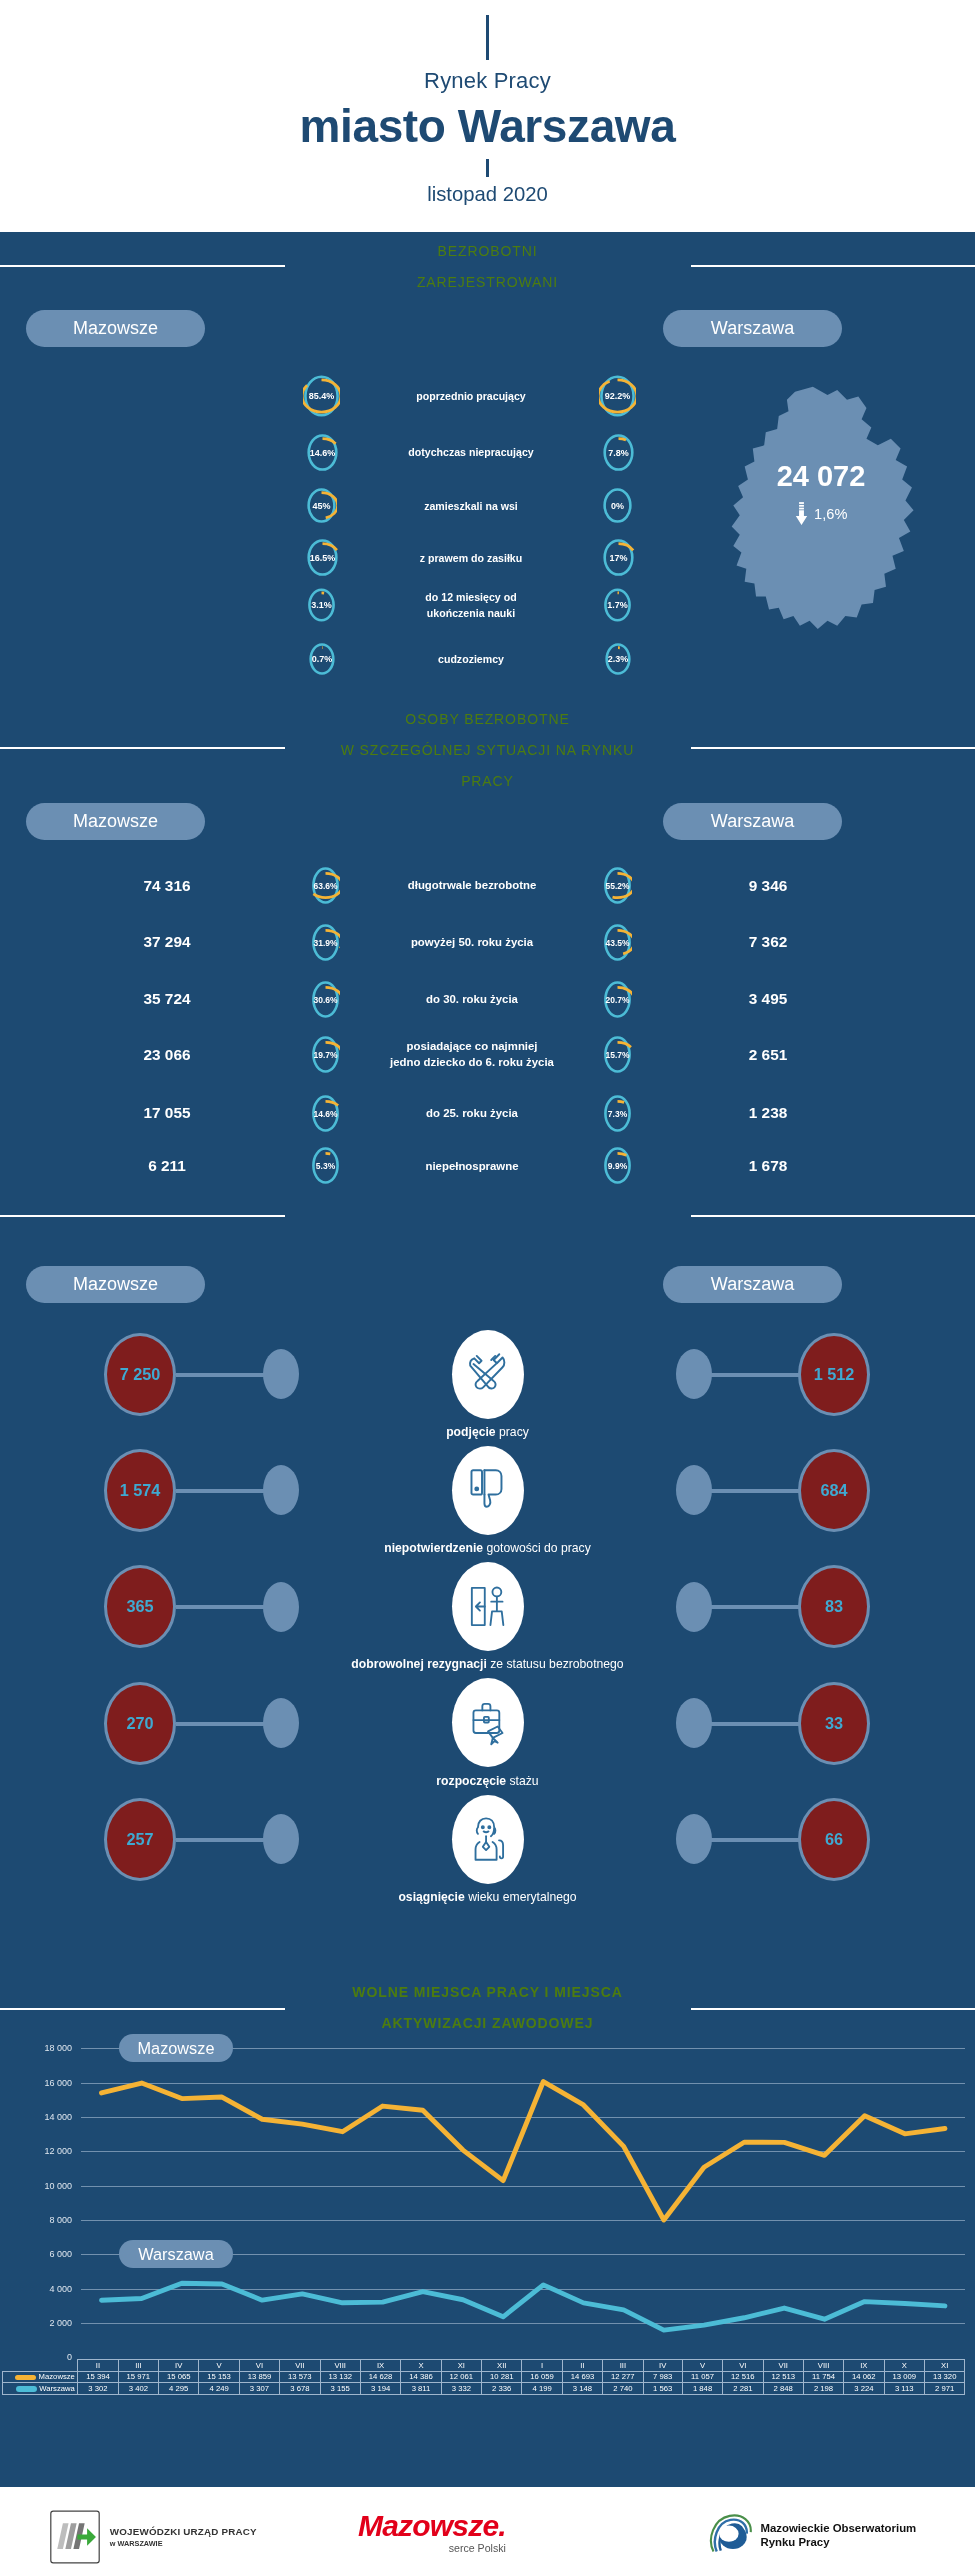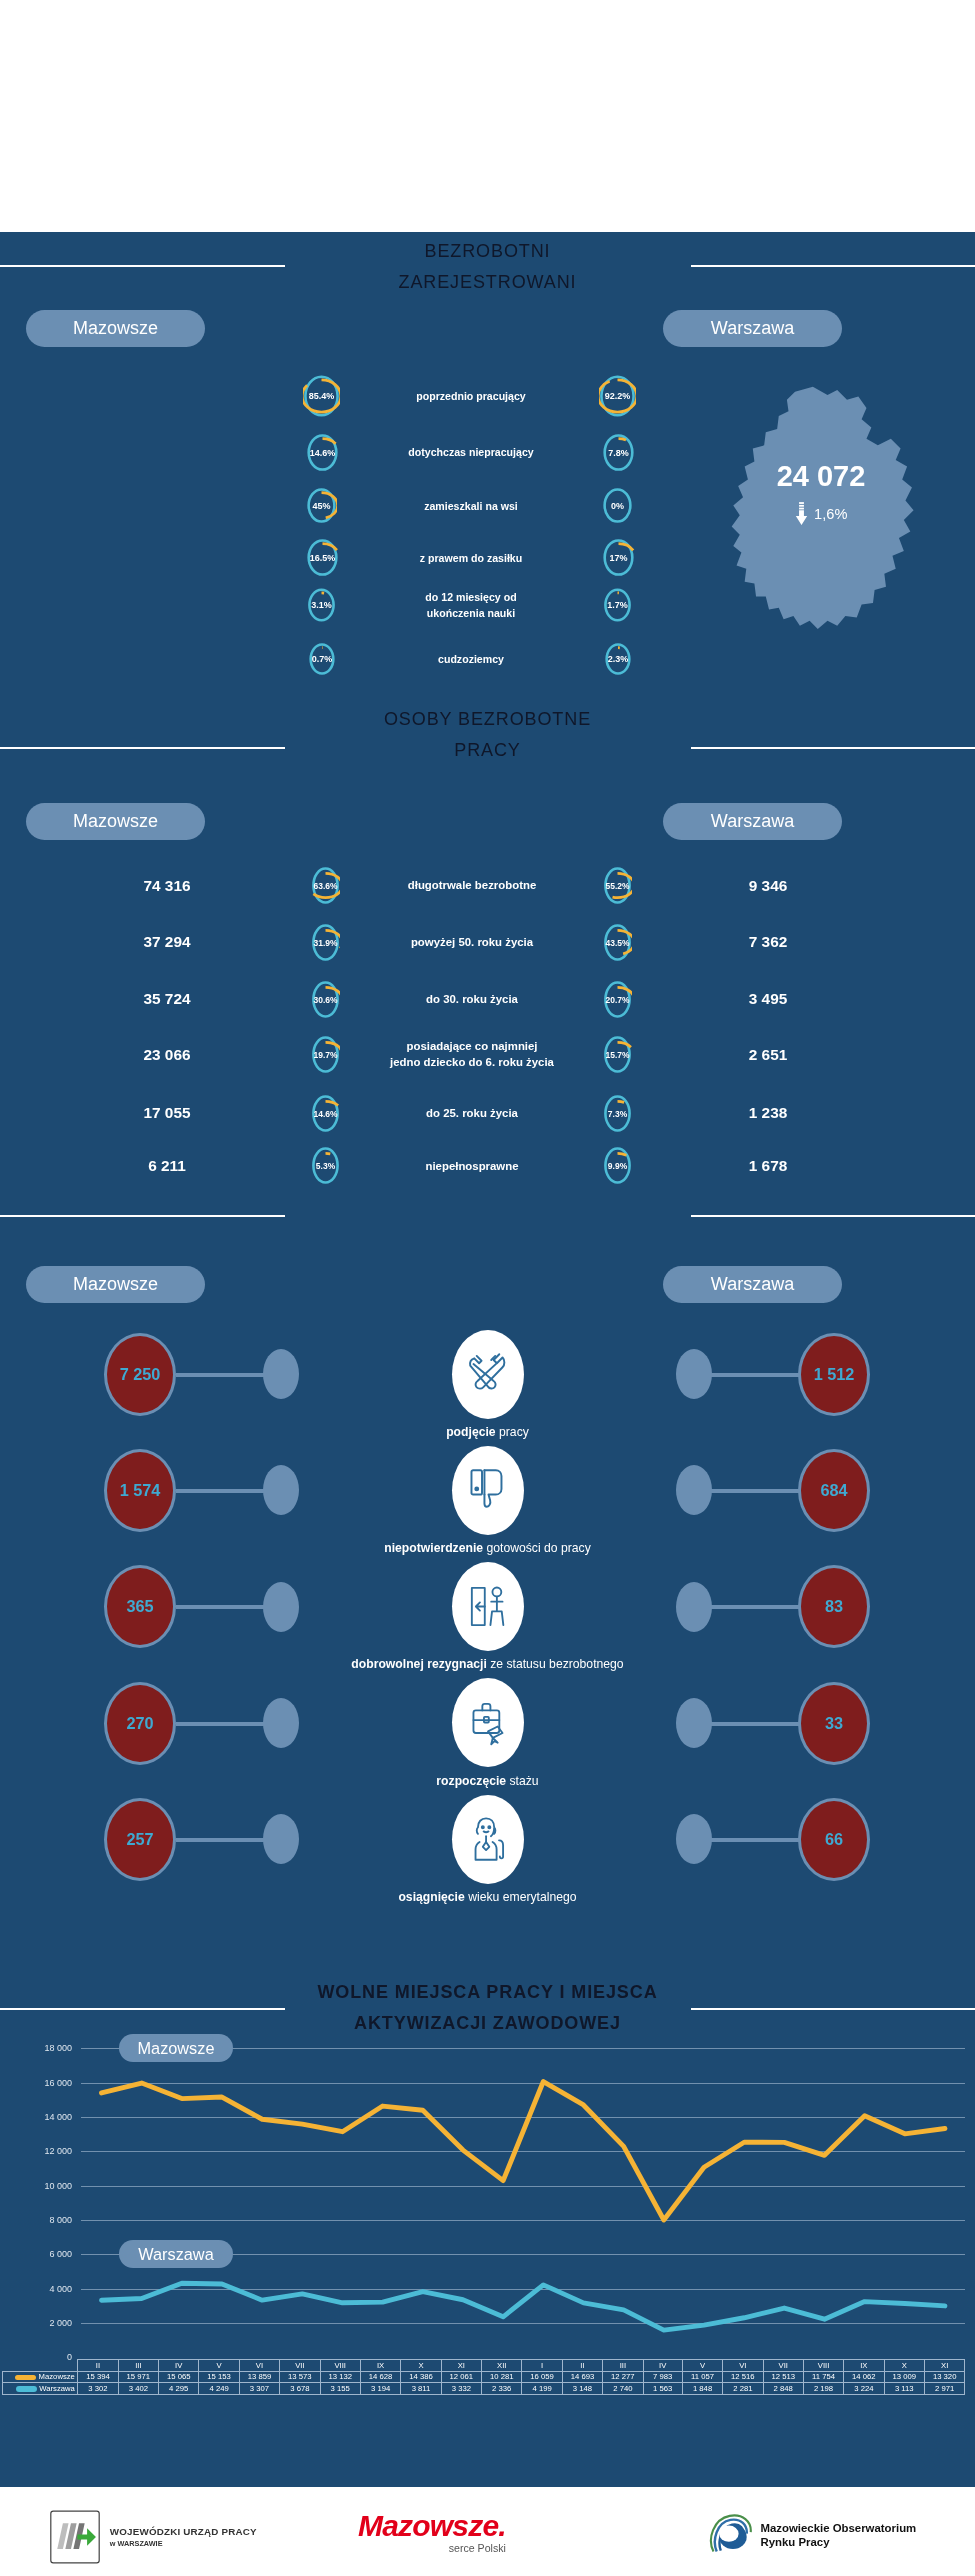--- a/index.html
+++ b/index.html
@@ -41,21 +41,21 @@
 
   
   .dark{
     position:absolute;left:0;top:232px;width:975px;height:2256px;
     background:#1d4a72;
   }
 
   
   .sect{position:absolute;left:0;width:975px;text-align:center;}
   .sect-line{
-    font-size:18px;color:#0f172a;letter-spacing:0.9px;
+    font-size:14px;color:#4d7c0f;letter-spacing:0.9px;
     line-height:31px;font-weight:normal;
   }
   .rule{
     position:absolute;height:2.4px;background:#ffffff;
   }
   .rule.l{left:0;width:285px;}
   .rule.r{left:691px;width:285px;}
 
   
   .pill{
@@ -144,20 +144,27 @@
   }
   .flogo{position:absolute;display:flex;align-items:center;}
   .fl-text{font-size:9.8px;color:#333;font-weight:bold;line-height:12.2px;letter-spacing:0.2px;}
   .fl-sub{font-size:7.3px;color:#333;font-weight:bold;}
 </style>
 </head>
 <body>
 
 <div class="page">
 
+  <div class="header">
+    <div class="tick-top"></div>
+    <div class="hdr-sub">Rynek Pracy</div>
+    <div class="hdr-title">miasto Warszawa</div>
+    <div class="tick-mid"></div>
+    <div class="hdr-date">listopad 2020</div>
+  </div>
 
   <div class="dark"></div>
 
   <div class="sect" style="top:236px;">
     <div class="sect-line">BEZROBOTNI</div>
     <div class="sect-line">ZAREJESTROWANI</div>
   </div>
   <div class="rule l" style="top:265px;"></div>
   <div class="rule r" style="top:265px;"></div>
 
@@ -257,20 +264,21 @@
           <ellipse cx="17" cy="21" rx="14" ry="18" fill="none" stroke="#4cbcd6" stroke-width="3.2"></ellipse>
           <ellipse cx="17" cy="21" rx="14" ry="18" fill="none" stroke="#f5b335" stroke-width="3.4" stroke-dasharray="2.3212531095801867 98.60279513303662" transform="rotate(-90 17 21)"></ellipse>
         </svg><div class="lbl" style="font-size:9px">2.3%</div></div>
       <div class="mid-label" style="left: 354px; top: 277px; width: 234px; font-size: 10.6px;">
         <div>cudzoziemcy</div>
       </div>
     </div>
 
   <div class="sect" style="top:704px;">
     <div class="sect-line">OSOBY BEZROBOTNE</div>
+    <div class="sect-line">W SZCZEGÓLNEJ SYTUACJI NA RYNKU</div>
     <div class="sect-line">PRACY</div>
   </div>
   <div class="rule l" style="top:747px;"></div>
   <div class="rule r" style="top:747px;"></div>
 
   <div class="pill" style="left:26px;top:803px;">
     <span>Mazowsze</span>
   </div>
   <div class="pill" style="left:663px;top:803px;">
     <span>Warszawa</span>

